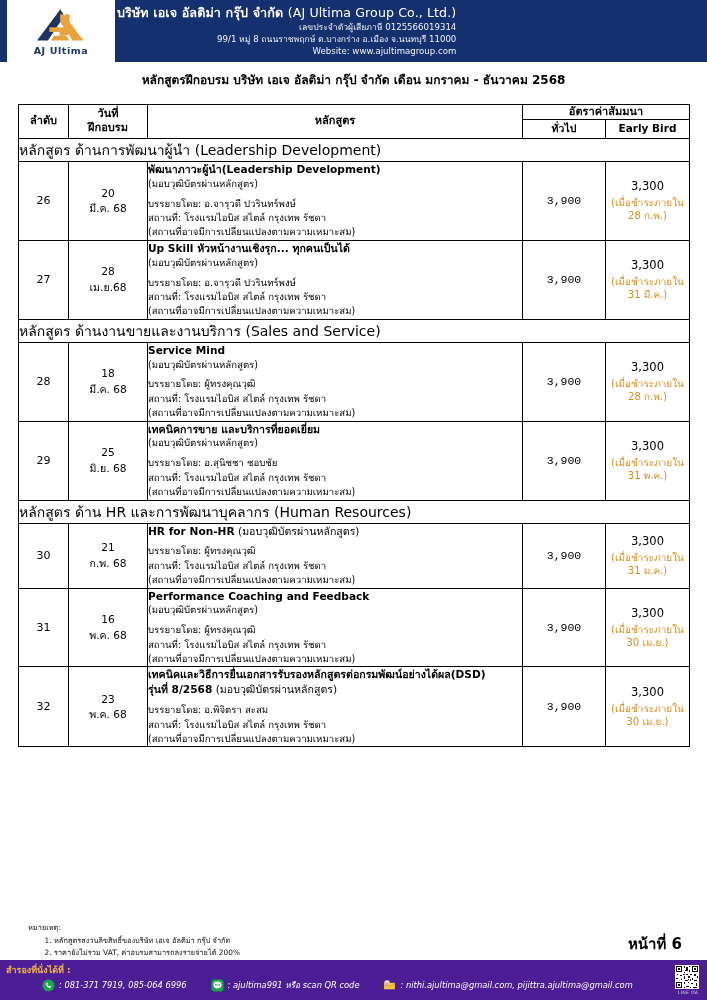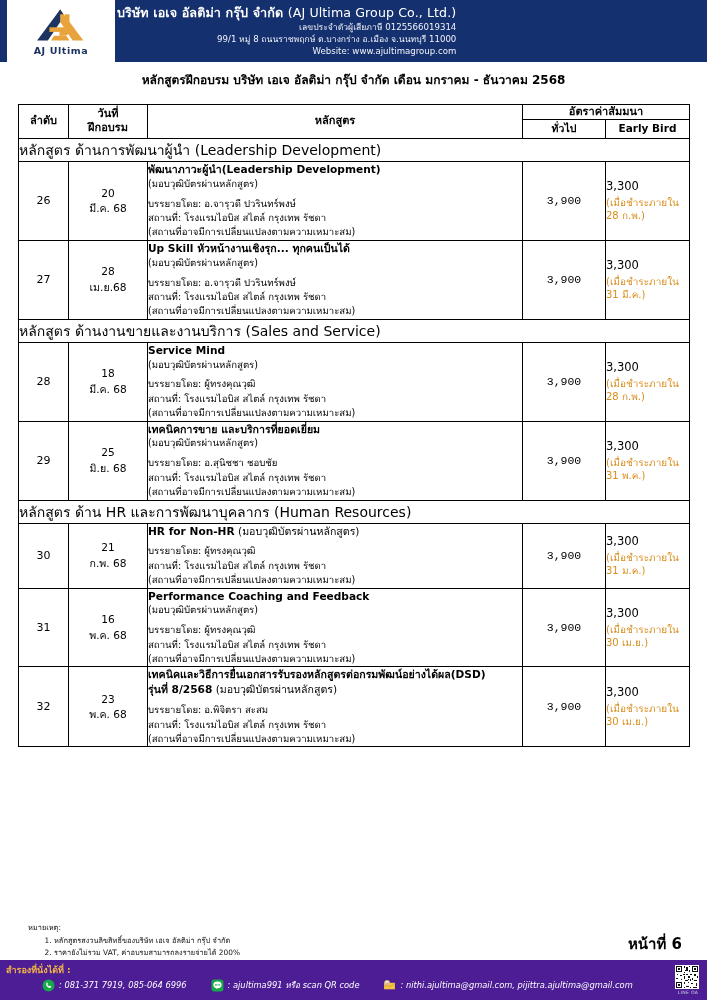--- a/index.html
+++ b/index.html
@@ -52,21 +52,21 @@
 
   td.sec {
     font-size: 14px; font-weight: normal; padding: 5px 8px; background: #fff; color:#000;
   }
   td.num  { text-align: center; font-size: 11px; color:#000; }
   td.date { text-align: center; font-size: 10.6px; line-height: 1.45; color:#000; }
   td.body { padding: 5px 7px 6px 9px; color:#000; }
   td.price {
     text-align: center; font-size: 11.5px; color:#000; vertical-align: middle; font-family: Liberation Mono, monospace;
   }
-  td.eb { text-align: left; vertical-align: middle; }
+  td.eb { text-align: center; vertical-align: middle; }
   .eb-amt { font-size: 11.5px; color:#000; }
   .eb-note { font-size: 10px; color: #d98c1a; line-height: 1.35; margin-top: 3px; }
 
   .ct { font-size: 10.6px; font-weight: bold; line-height: 1.4; }
   .ct .thin { font-weight: normal; }
   .cs { font-size: 9.6px; line-height: 1.45; }
   .cgap { height: 6px; }
   .cl { font-size: 9.6px; line-height: 1.5; }
 
   

